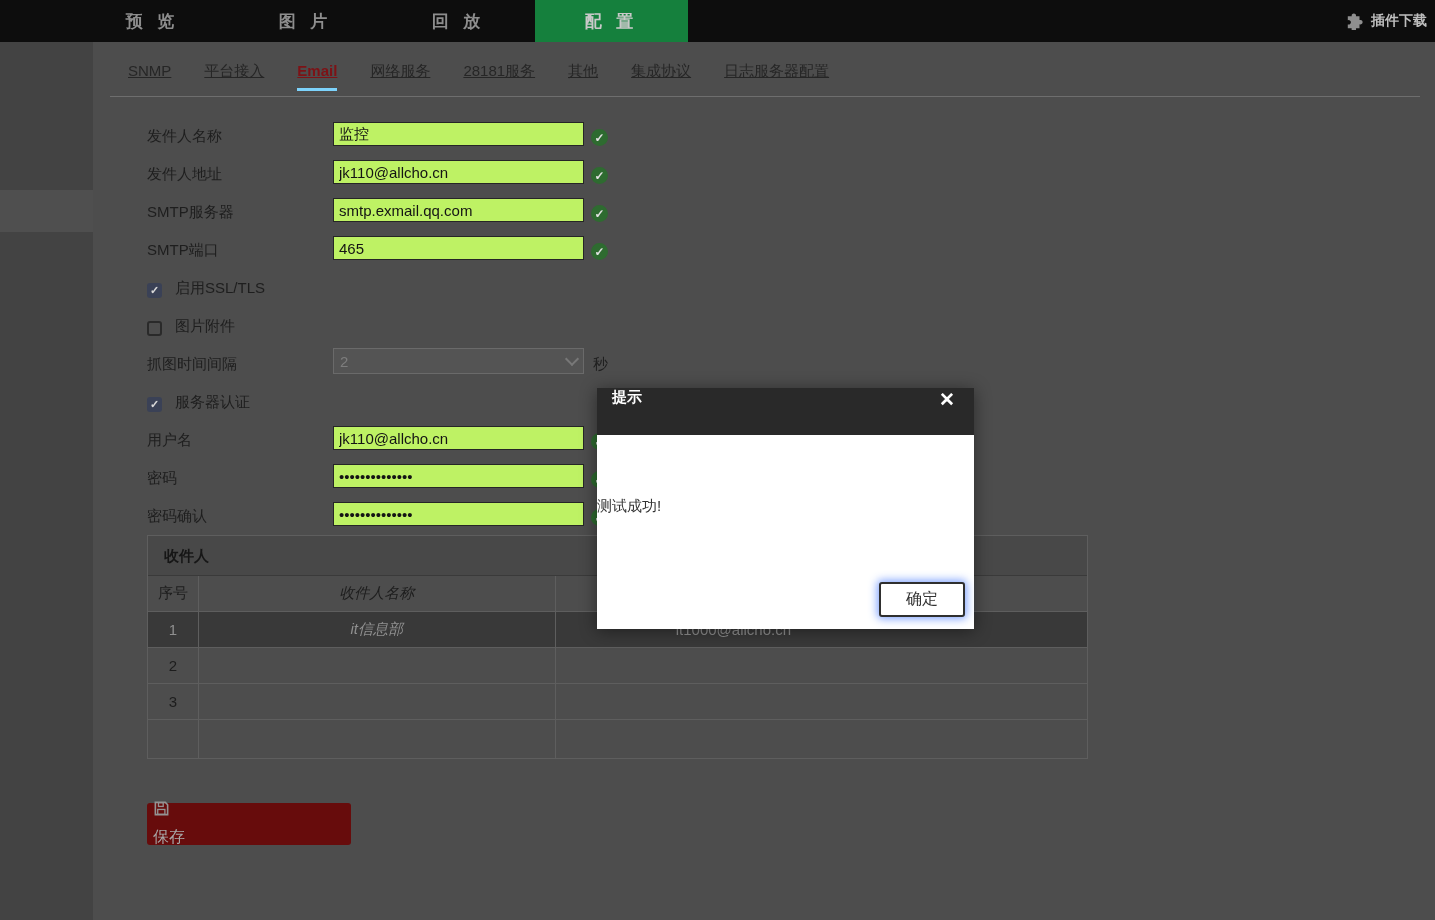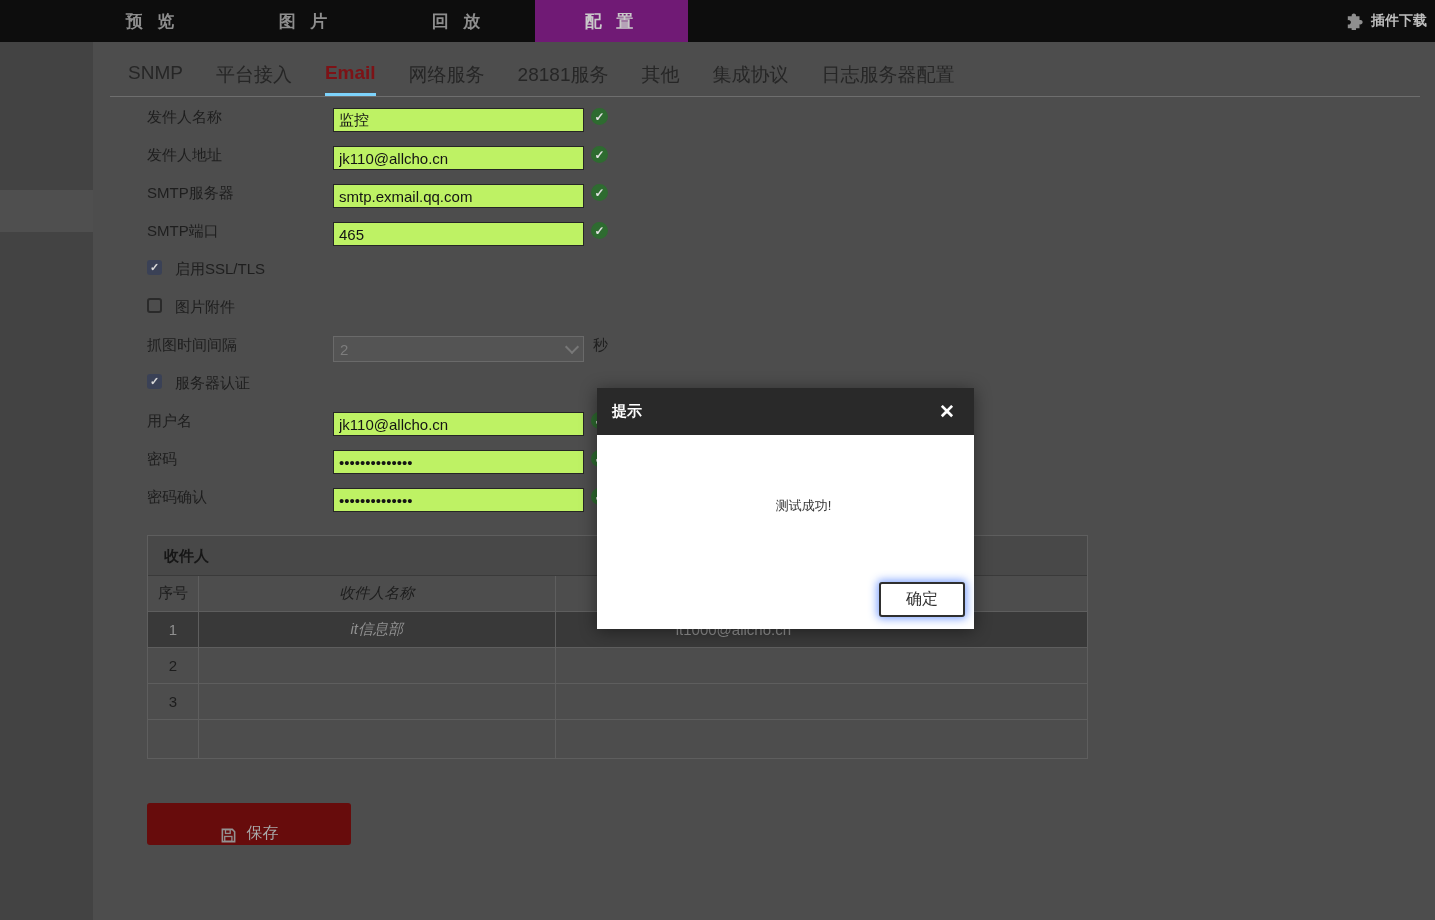--- a/index.html
+++ b/index.html
@@ -8,43 +8,43 @@
     background:#4d4d4d; font-family:"Liberation Sans", sans-serif;
   }
 
   
   .topbar { position:absolute; top:0; left:0; right:0; height:42px; background:#0d0d0d; z-index:5; }
   .nav-items { display:flex; margin-left:76px; height:42px; }
   .nav-item {
     width:153px; display:flex; align-items:center; justify-content:center;
     color:#8d8d8d; font-size:17px; letter-spacing:5px; cursor:pointer; font-weight:bold;
   }
-  .nav-item.active { background:#701a75; color:#c9c9c9; }
+  .nav-item.active { background:#15803d; color:#c9c9c9; }
   .plugin {
     position:absolute; right:8px; top:0; height:42px; display:flex;
     align-items:center; gap:7px; color:#bdbdbd; font-size:14px; font-weight:bold; cursor:pointer;
   }
 
   
   .sidebar { position:absolute; top:42px; left:0; width:93px; bottom:0; background:#434343; }
   .sidebar-band { position:absolute; top:148px; left:0; right:0; height:42px; background:#4f4f4f; }
 
   
   .content { position:absolute; top:42px; left:93px; right:0; bottom:0; }
 
   .tabs {
     position:absolute; top:0; left:17px; right:15px; height:55px; box-sizing:border-box;
     border-bottom:1px solid #6e6e6e; display:flex; align-items:flex-start; padding:20px 0 0 18px;
   }
-  .tab { margin-right:33px; font-size:19px; color:#262626; padding-bottom:9px; cursor:pointer; }
+  .tab { margin-right:33px; font-size:15px; color:#262626; padding-bottom:9px; cursor:pointer;text-decoration:underline; }
   .tab.active { color:#7d1216; font-weight:bold; border-bottom:3px solid #7dd3fc; }
 
   
   .form { position:absolute; top:66px; left:54px; }
-  .frow { height:38px; display:flex; align-items:flex-start; }
+  .frow { height:38px; display:flex; align-items:flex-end; }
   .flabel { width:186px; font-size:15px; color:#1e1e1e; }
   .finput {
     width:239px; height:22px; background:#bef264; border:1px solid #262626;
     font-size:15px; color:#141414; padding:0 5px; font-family:inherit; outline:none;
   }
   .check-ok {
     width:17px; height:17px; border-radius:50%; background:#2e6b30; color:#e2e2e2;
     font-size:12px; font-weight:bold; display:flex; align-items:center; justify-content:center;
     margin-left:7px; flex:none;
   }
@@ -87,30 +87,30 @@
   .btn-test {
     width:54px; height:31px; background:#505050; border:1px solid #7a7a7a; border-radius:3px;
     font-size:15px; color:#1d1d1d; font-family:inherit; cursor:pointer;
   }
   .btn-test.disabled { background:#4d4d4d; border-color:#5f5f5f; color:#474747; cursor:default; }
 
   
   .save-btn {
     position:absolute; left:54px; top:761px; width:204px; height:42px;
     background:#670c0c; border:none; border-radius:3px; color:#a8a8a8; font-size:16px;
-    display:flex; align-items:flex-end; justify-content:center; gap:10px; cursor:pointer; font-family:inherit;
+    display:flex; align-items:flex-start; justify-content:center; gap:10px; cursor:pointer; font-family:inherit;flex-direction:column;
   }
 
   
   .dialog { position:absolute; left:597px; top:388px; width:377px; z-index:20; box-shadow:0 2px 16px rgba(0,0,0,0.45); }
-  .dialog-header { height:47px; background:#292929; display:flex; align-items:center; padding:0 15px; }
+  .dialog-header { height:47px; background:#292929; display:flex; padding:0 15px; }
   .dialog-title { color:#ffffff; font-weight:bold; font-size:15px; flex:1; }
   .dialog-close { color:#ffffff; font-size:19px; font-weight:bold; cursor:pointer; line-height:1; padding:2px 4px; }
   .dialog-body { height:194px; background:#ffffff; position:relative; }
-  .dialog-msg { position:absolute; top:62px; left:0; right:0; text-align:center; font-size:13px; color:#333333;padding-left:36px; }
+  .dialog-msg { position:absolute; top:62px; left:0; right:0; font-size:15px; color:#333333; }
   .btn-ok {
     position:absolute; right:9px; bottom:12px; width:86px; height:35px; background:#ffffff;
     border:2px solid #2f2f2f; border-radius:3px; font-size:16px; color:#333333; font-family:inherit;
     cursor:pointer; box-shadow:0 0 9px 2px rgba(110,150,255,0.85);
   }
 </style>
 </head>
 <body>
 
 <div class="topbar">

